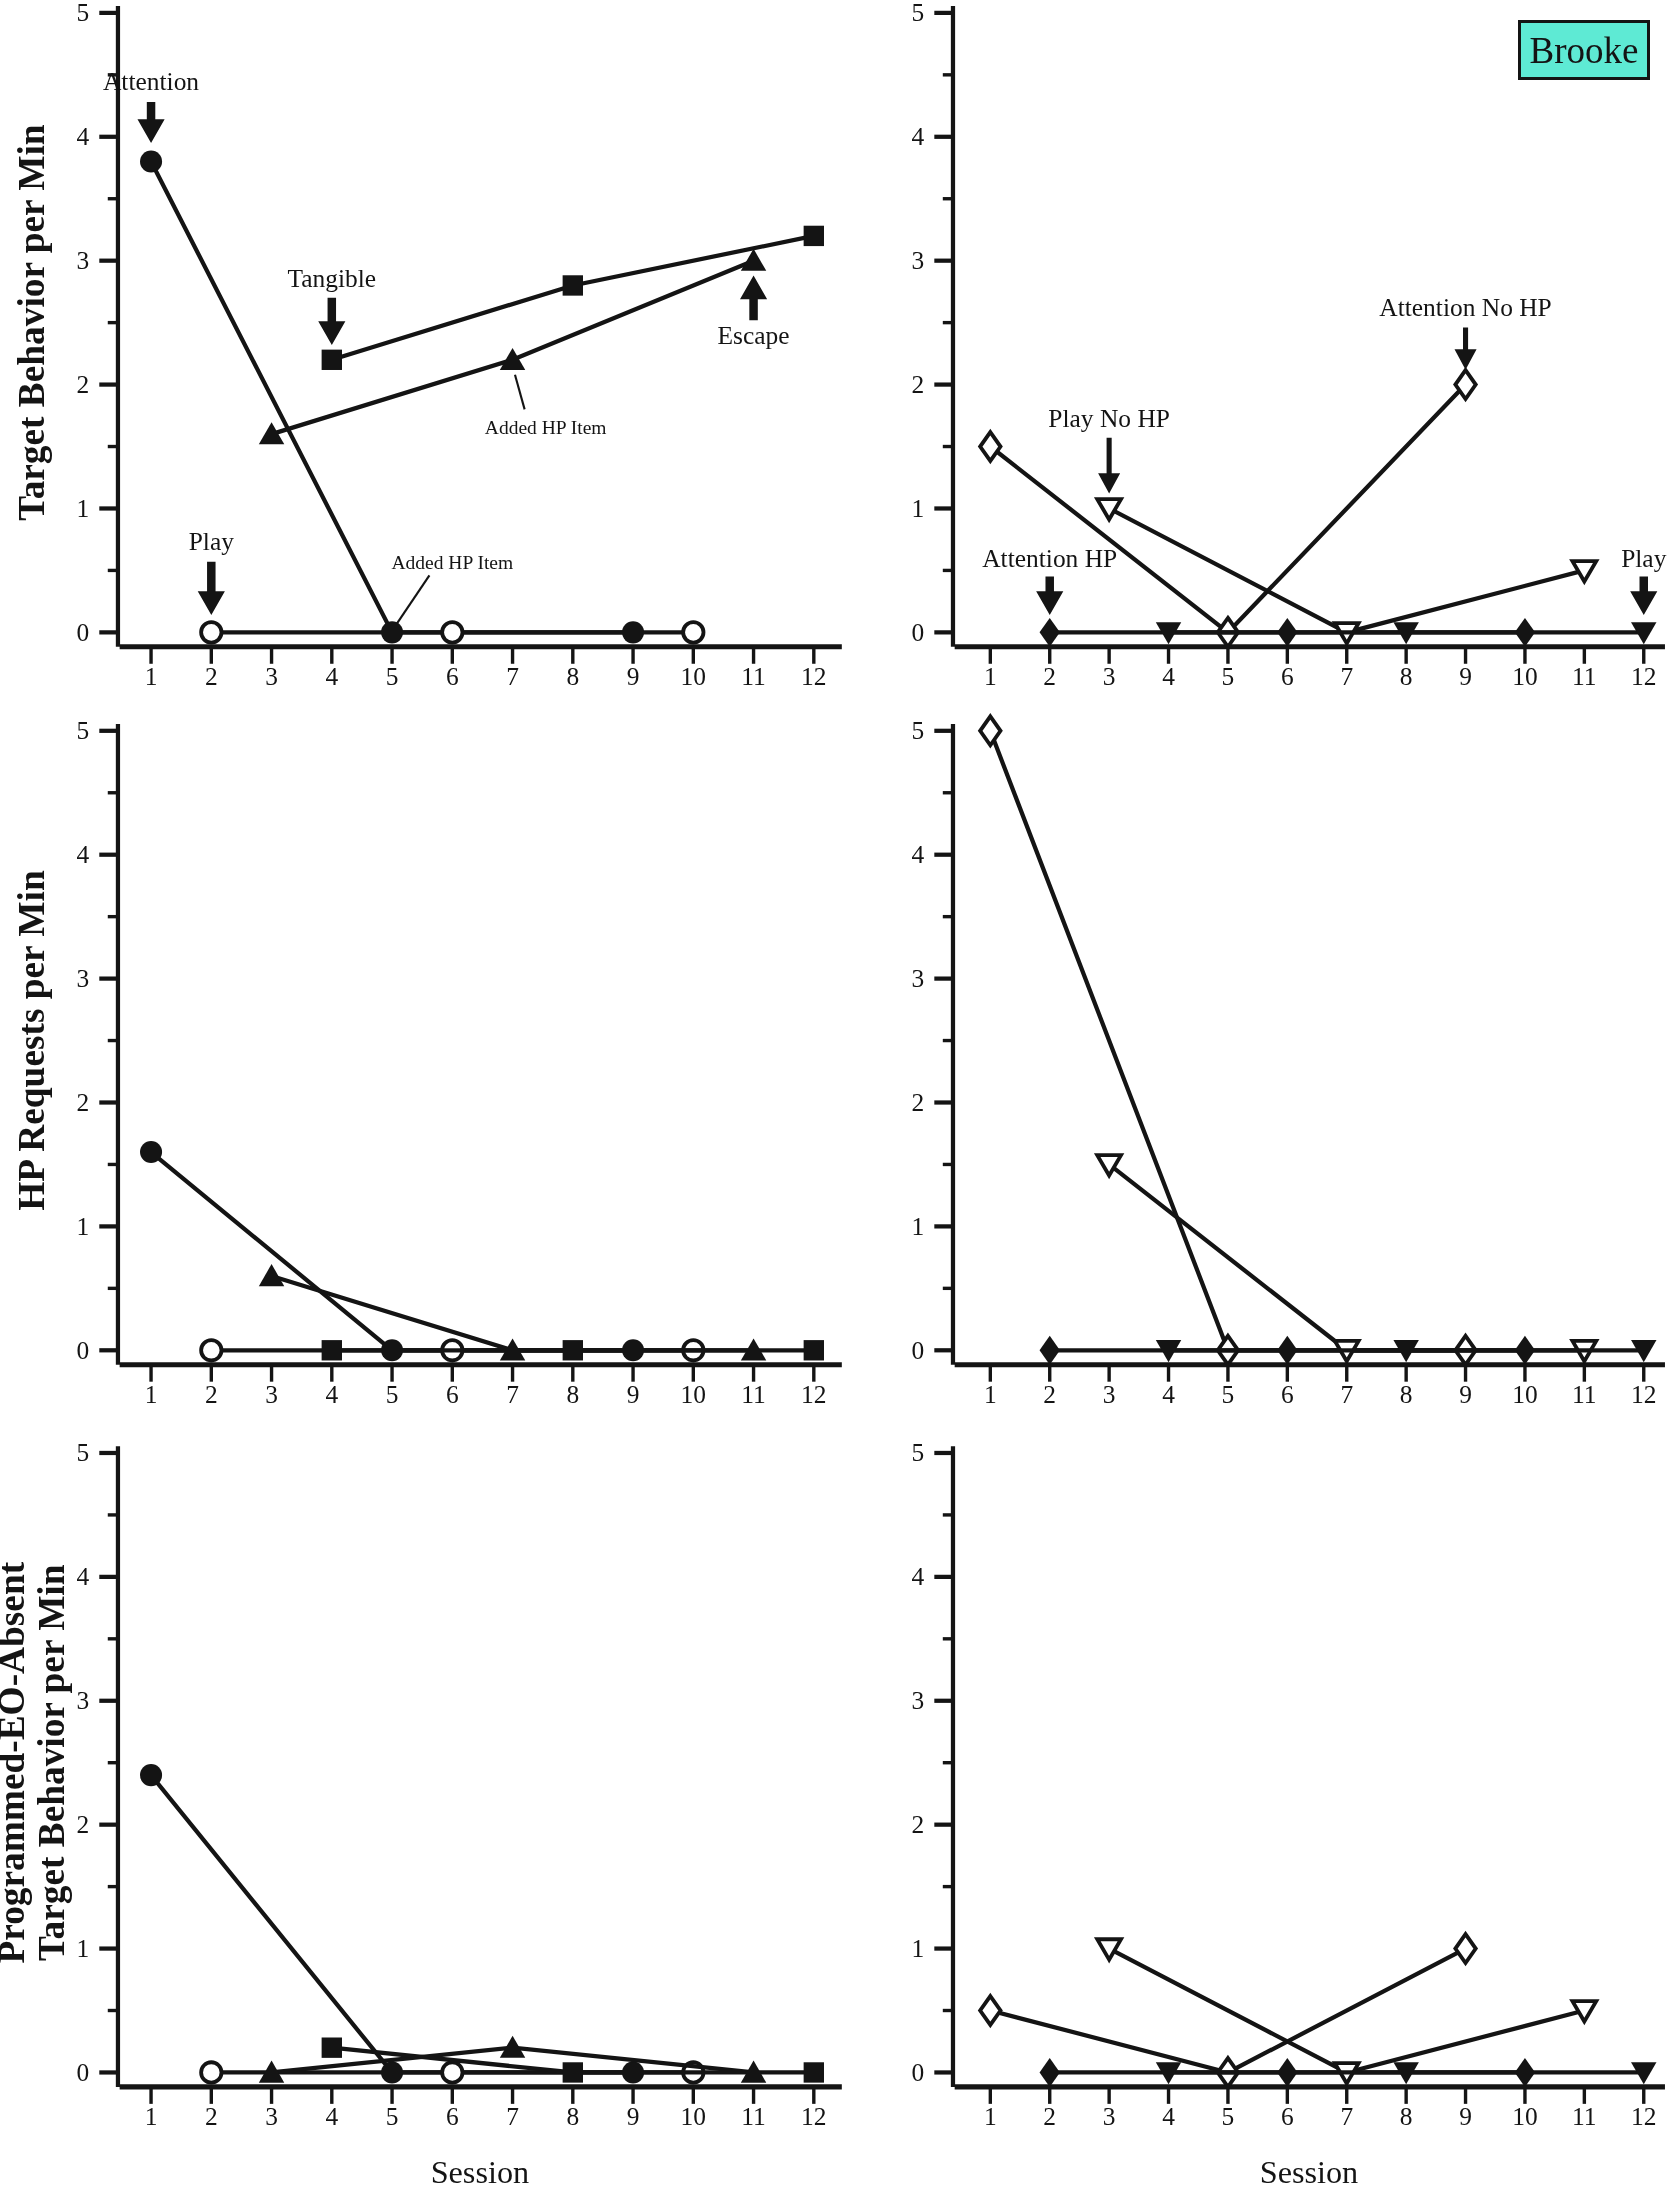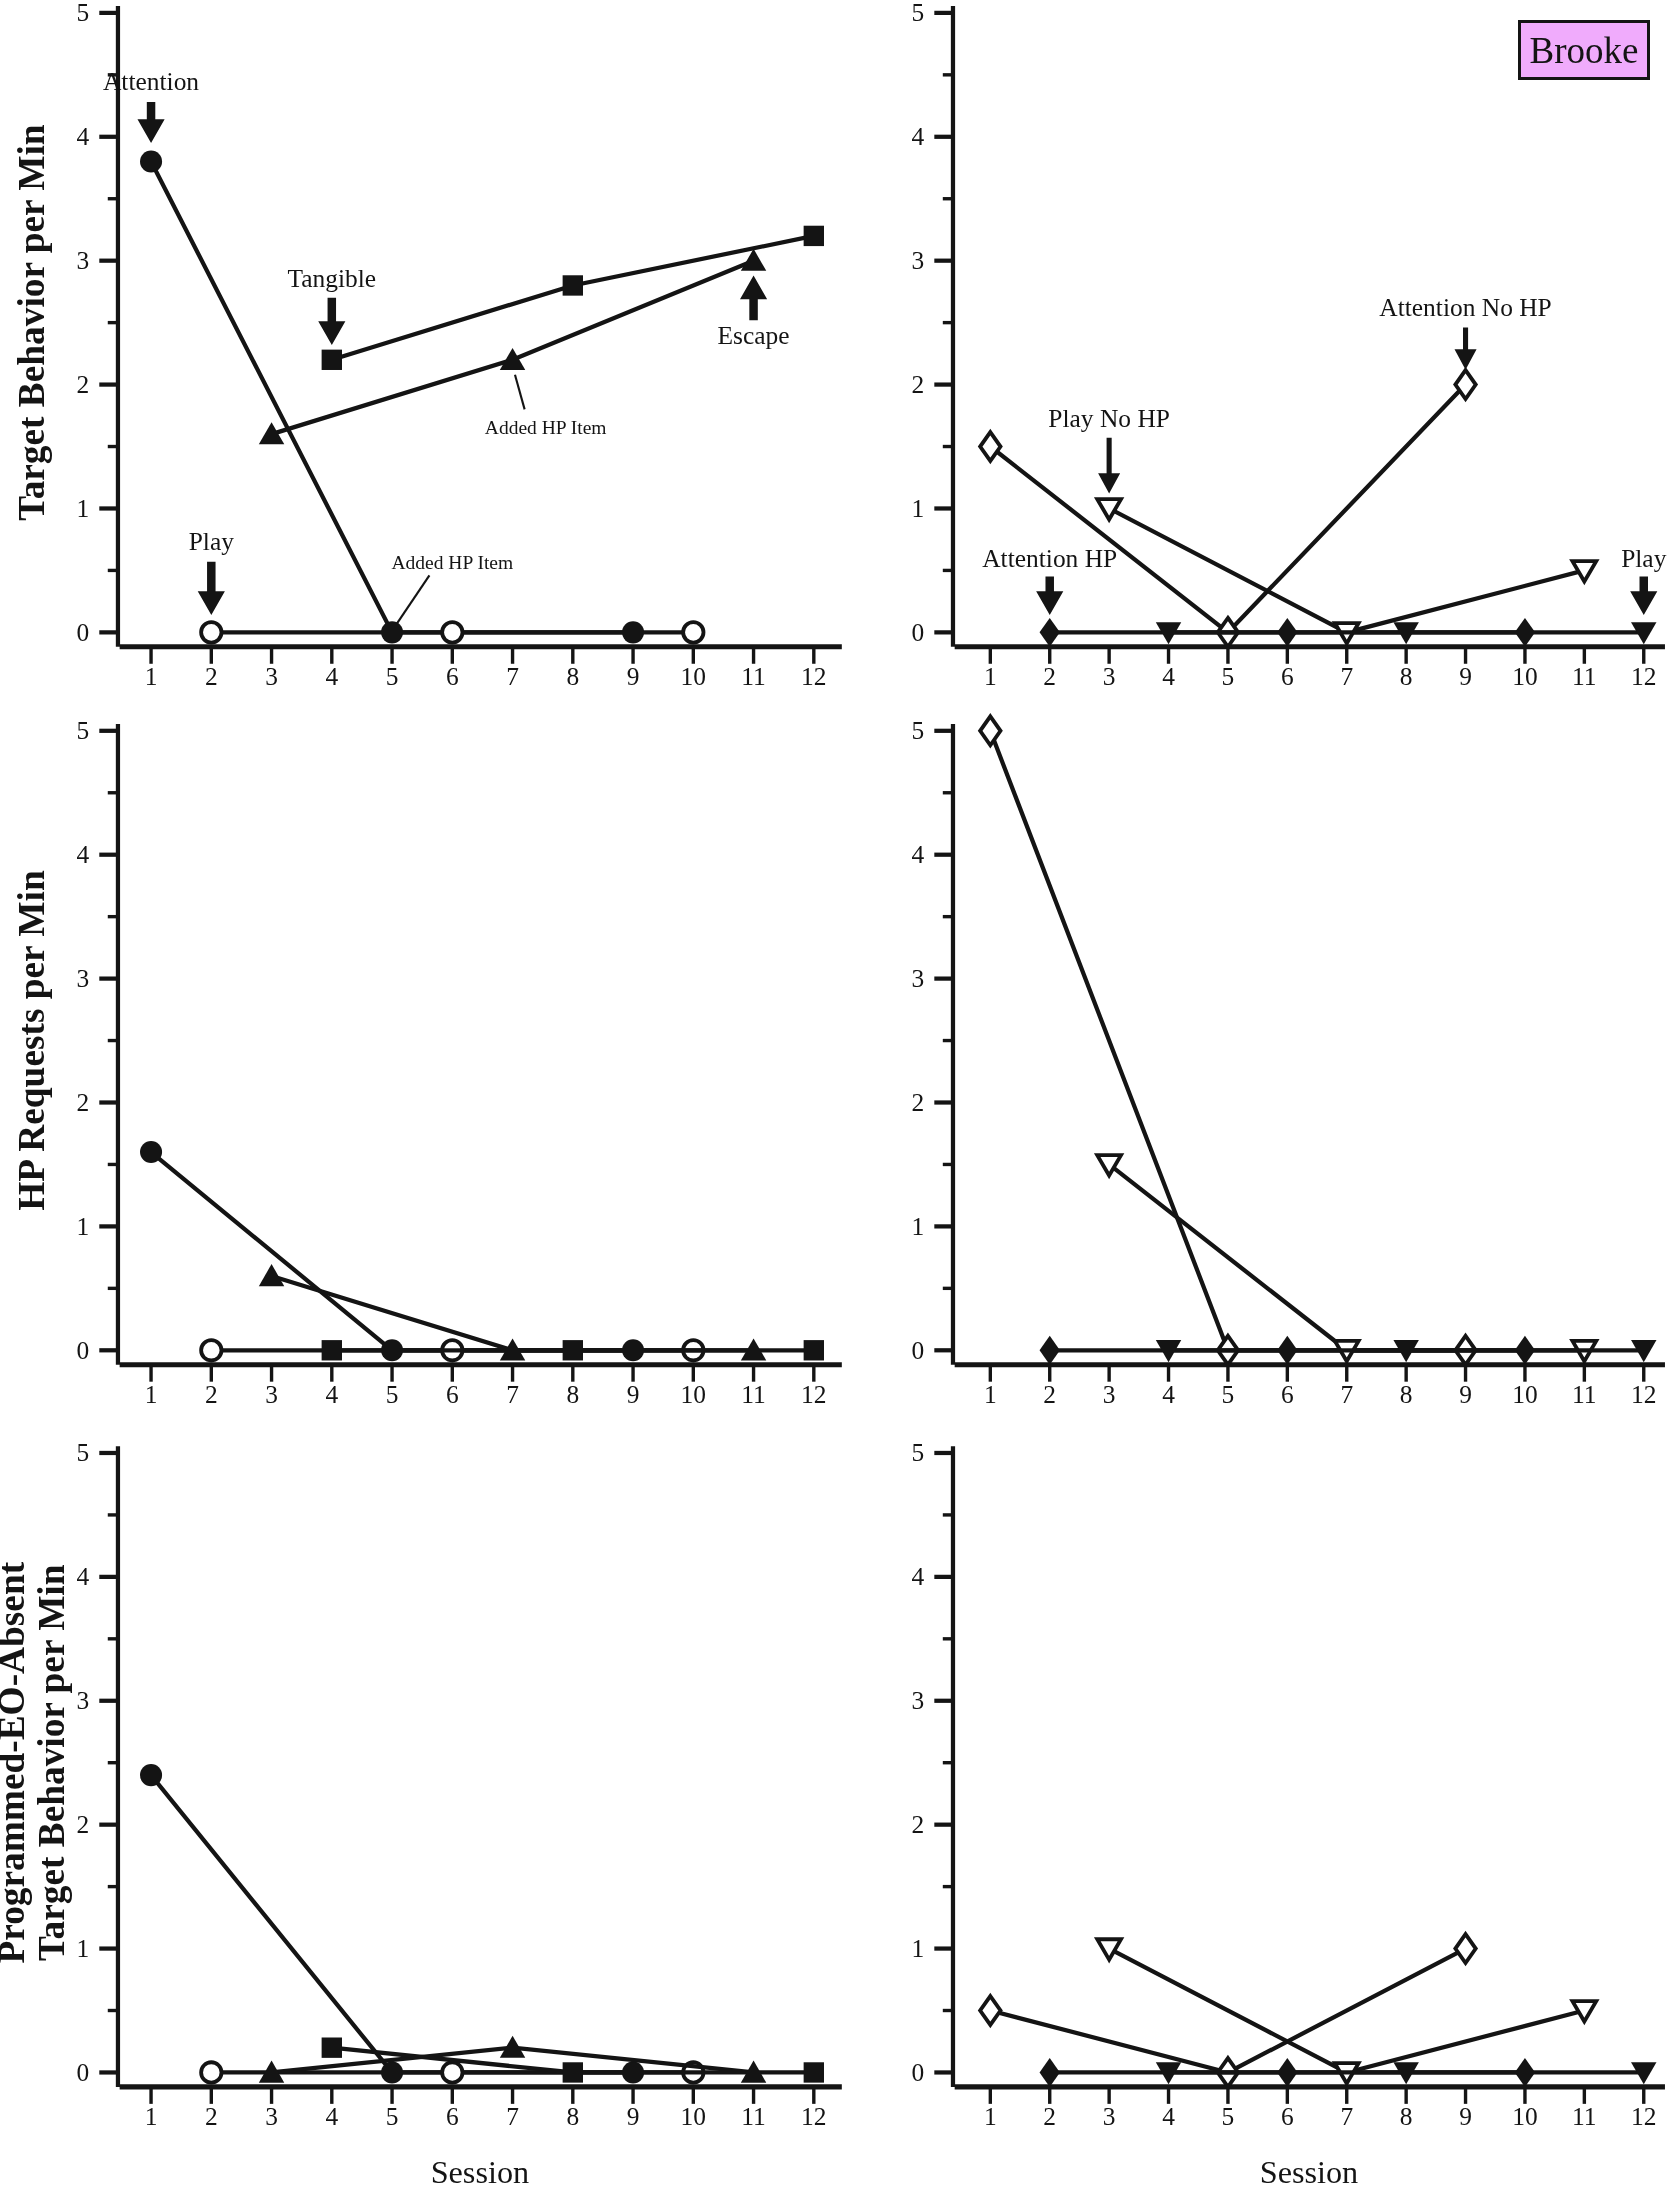--- a/index.html
+++ b/index.html
@@ -1,21 +1,21 @@
 <!DOCTYPE html>
 <html style="font-size:13.6px"><head>
 <meta charset="utf-8">
 <style>
   html,body{margin:0;padding:0;background:#ffffff;}
   .page{position:relative;width:1676px;height:2205px;background:#ffffff;overflow:hidden;
         font-family:"Liberation Serif","DejaVu Serif",serif;}
   #figure{position:absolute;left:0;top:0;}
   .participant-box{position:absolute;left:1518px;top:20.4px;width:126px;height:54px;
         border:3.4px solid #141414;display:flex;align-items:center;justify-content:center;
-        font-size:37px;color:#141414;background:#f0abfc;}
+        font-size:37px;color:#141414;background:#5eead4;}
   text{fill:#141414;}
 </style>
 </head>
 <body>
 
 <div class="page">
   <svg id="figure" width="1676" height="2205" viewBox="0 0 1975 2598" font-family="Liberation Serif, DejaVu Serif, serif">
       <rect x="0" y="0" width="1975" height="2598" fill="#ffffff"></rect>
       <line x1="139" y1="7" x2="139" y2="762" stroke="#141414" stroke-width="5"></line>
       <line x1="117" y1="745" x2="139" y2="745" stroke="#141414" stroke-width="5"></line>

